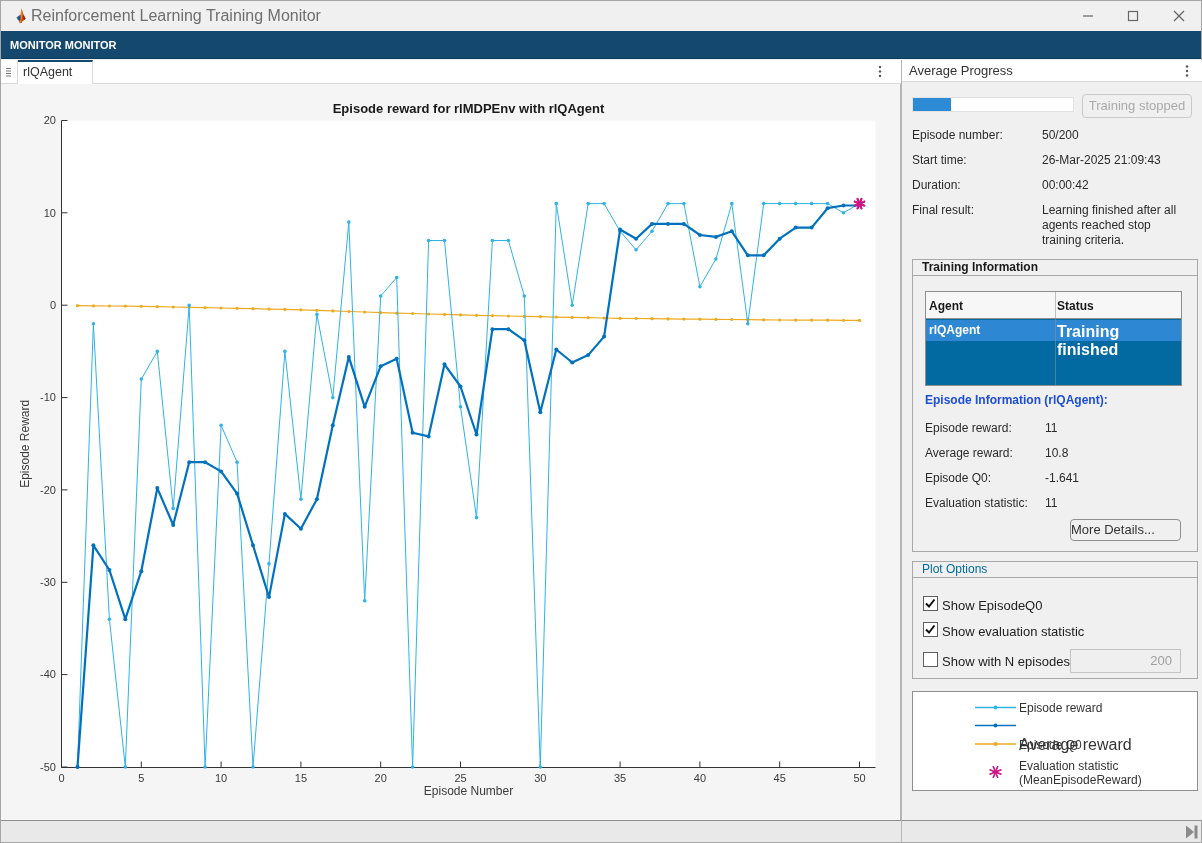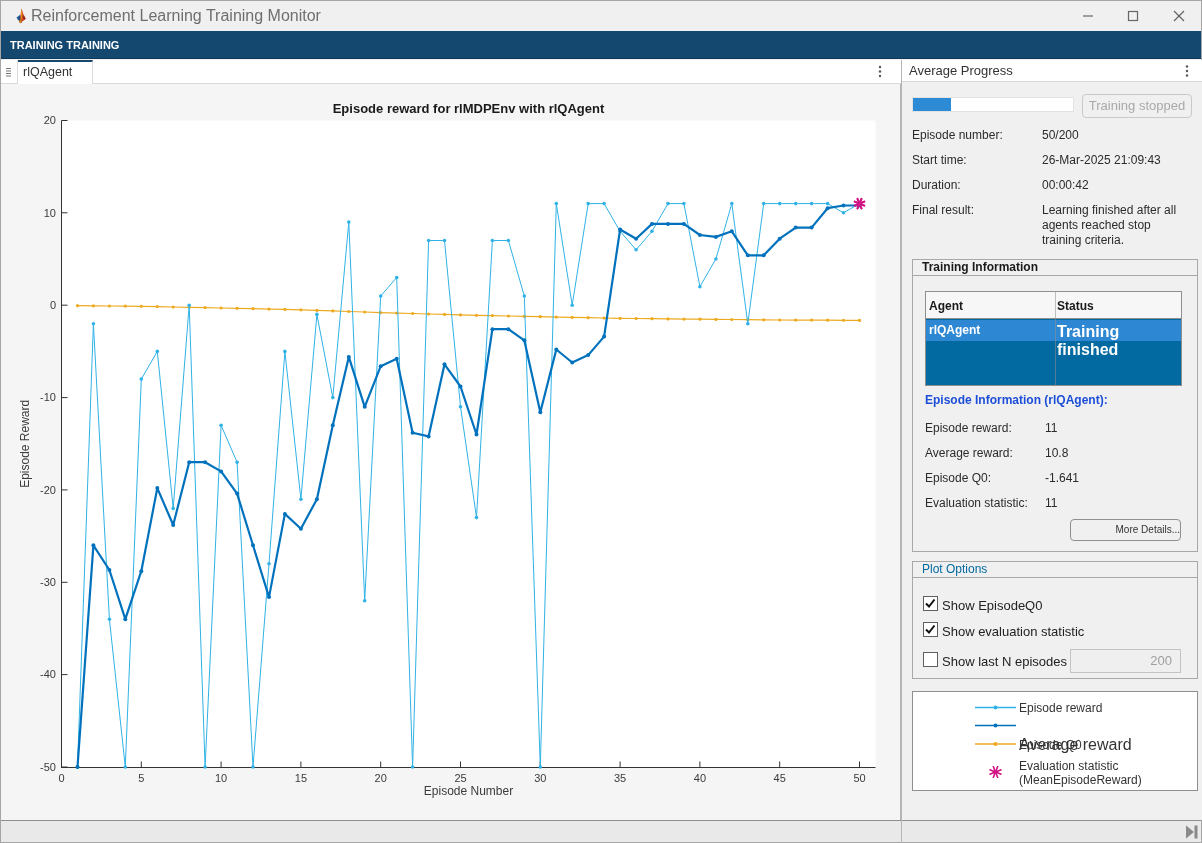--- a/index.html
+++ b/index.html
@@ -22,21 +22,21 @@
 <div class="abs" style="left:30px;top:0;height:30px;line-height:30px;font-size:16px;color:#6e6e6e">Reinforcement Learning Training Monitor</div>
 <svg width="120" height="30" style="position:absolute;left:1070px;top:0">
 <line x1="12" y1="15" x2="22" y2="15" stroke="#666" stroke-width="1.2"></line>
 <rect x="57.5" y="10.5" width="9" height="9" fill="none" stroke="#666" stroke-width="1.2"></rect>
 <line x1="103" y1="10" x2="113" y2="20" stroke="#666" stroke-width="1.2"></line>
 <line x1="113" y1="10" x2="103" y2="20" stroke="#666" stroke-width="1.2"></line>
 </svg>
 </div>
 
 <div class="abs" style="left:0;top:30px;width:1200px;height:28px;background:#14486f;border-bottom:1px solid #0d3a5c">
-<div class="abs" style="left:9px;top:0;height:28px;line-height:29px;font-size:11px;font-weight:bold;color:#fff">TRAINING TRAINING</div>
+<div class="abs" style="left:9px;top:0;height:28px;line-height:29px;font-size:11px;font-weight:bold;color:#fff">MONITOR MONITOR</div>
 </div>
 
 <div class="abs" style="left:0;top:59px;width:900px;height:24px;background:#fff;border-bottom:1px solid #d9d9d9">
 <div class="abs" style="left:0;top:0;width:17px;height:23px;border-right:1px solid #d9d9d9">
 <svg width="17" height="23">
 <line x1="5" y1="8.5" x2="10" y2="8.5" stroke="#777" stroke-width="1"></line>
 <line x1="5" y1="11" x2="10" y2="11" stroke="#777" stroke-width="1"></line>
 <line x1="5" y1="13.5" x2="10" y2="13.5" stroke="#777" stroke-width="1"></line>
 <line x1="5" y1="16" x2="10" y2="16" stroke="#777" stroke-width="1"></line>
 </svg>
@@ -298,39 +298,39 @@
     </div>
     <div class="abs" style="left:12px;top:133px;font-size:12px;font-weight:bold;color:#1d4ed8">Episode Information (rlQAgent):</div>
     <div class="abs" style="left:12px;top:161px;font-size:12px;color:#2b2b2b">Episode reward:</div>
     <div class="abs" style="left:132px;top:161px;font-size:12px;color:#2b2b2b">11</div>
     <div class="abs" style="left:12px;top:186px;font-size:12px;color:#2b2b2b">Average reward:</div>
     <div class="abs" style="left:132px;top:186px;font-size:12px;color:#2b2b2b">10.8</div>
     <div class="abs" style="left:12px;top:211px;font-size:12px;color:#2b2b2b">Episode Q0:</div>
     <div class="abs" style="left:132px;top:211px;font-size:12px;color:#2b2b2b">-1.641</div>
     <div class="abs" style="left:12px;top:236px;font-size:12px;color:#2b2b2b">Evaluation statistic:</div>
     <div class="abs" style="left:132px;top:236px;font-size:12px;color:#2b2b2b">11</div>
-    <div class="abs" style="left:157px;top:259px;width:111px;height:22px;border:1px solid #8f8f8f;border-radius:4px;font-size:10px;color:#333;text-align:right;line-height:20px">More Details...</div>
+    <div class="abs" style="left:157px;top:259px;width:111px;height:22px;border:1px solid #8f8f8f;border-radius:4px;font-size:13px;color:#333;text-align:left;line-height:20px">More Details...</div>
   </div>
 
   <div class="abs" style="left:10px;top:501px;width:286px;height:118px;border:1px solid #a8a8a8">
     <div style="height:16px;border-bottom:1px solid #a8a8a8;font-size:12px;font-weight:normal;color:#0369a1;padding-left:9px;line-height:15px">Plot Options</div>
     <svg width="16" height="16" style="position:absolute;left:10px;top:34px">
           <rect x="0.5" y="0.5" width="14" height="14" fill="#fff" stroke="#5f5f5f"></rect>
           <path d="M3 7.5 L6 10.5 L11.5 3.5" fill="none" stroke="#111" stroke-width="2"></path>
         </svg>
     <div class="abs" style="left:29px;top:36px;font-size:13px;color:#222">Show EpisodeQ0</div>
     <svg width="16" height="16" style="position:absolute;left:10px;top:60px">
           <rect x="0.5" y="0.5" width="14" height="14" fill="#fff" stroke="#5f5f5f"></rect>
           <path d="M3 7.5 L6 10.5 L11.5 3.5" fill="none" stroke="#111" stroke-width="2"></path>
         </svg>
     <div class="abs" style="left:29px;top:62px;font-size:13px;color:#222">Show evaluation statistic</div>
     <svg width="16" height="16" style="position:absolute;left:10px;top:90px">
           <rect x="0.5" y="0.5" width="14" height="14" fill="#fff" stroke="#5f5f5f"></rect>
         </svg>
-    <div class="abs" style="left:29px;top:92px;font-size:13px;color:#222">Show last N episodes</div>
+    <div class="abs" style="left:29px;top:92px;font-size:13px;color:#222">Show with N episodes</div>
     <div class="abs" style="left:157px;top:87px;width:111px;height:24px;background:#efefef;border:1px solid #c3c3c3;font-size:13px;color:#9e9e9e;text-align:right;line-height:22px;padding-right:8px">200</div>
   </div>
 
   <div class="abs" style="left:10px;top:631px;width:286px;height:100px;background:#fff;border:1px solid #8f8f8f">
     <svg width="284" height="98">
       <line x1="62" y1="15.5" x2="103" y2="15.5" stroke="#30b2e6" stroke-width="1.3"></line>
           <circle cx="82.5" cy="15.5" r="2" fill="#30b2e6"></circle>
       <line x1="62" y1="33.5" x2="103" y2="33.5" stroke="#0072bd" stroke-width="1.6"></line>
           <circle cx="82.5" cy="33.5" r="2" fill="#0072bd"></circle>
       <line x1="62" y1="52" x2="103" y2="52" stroke="#edaa21" stroke-width="1.3"></line>

